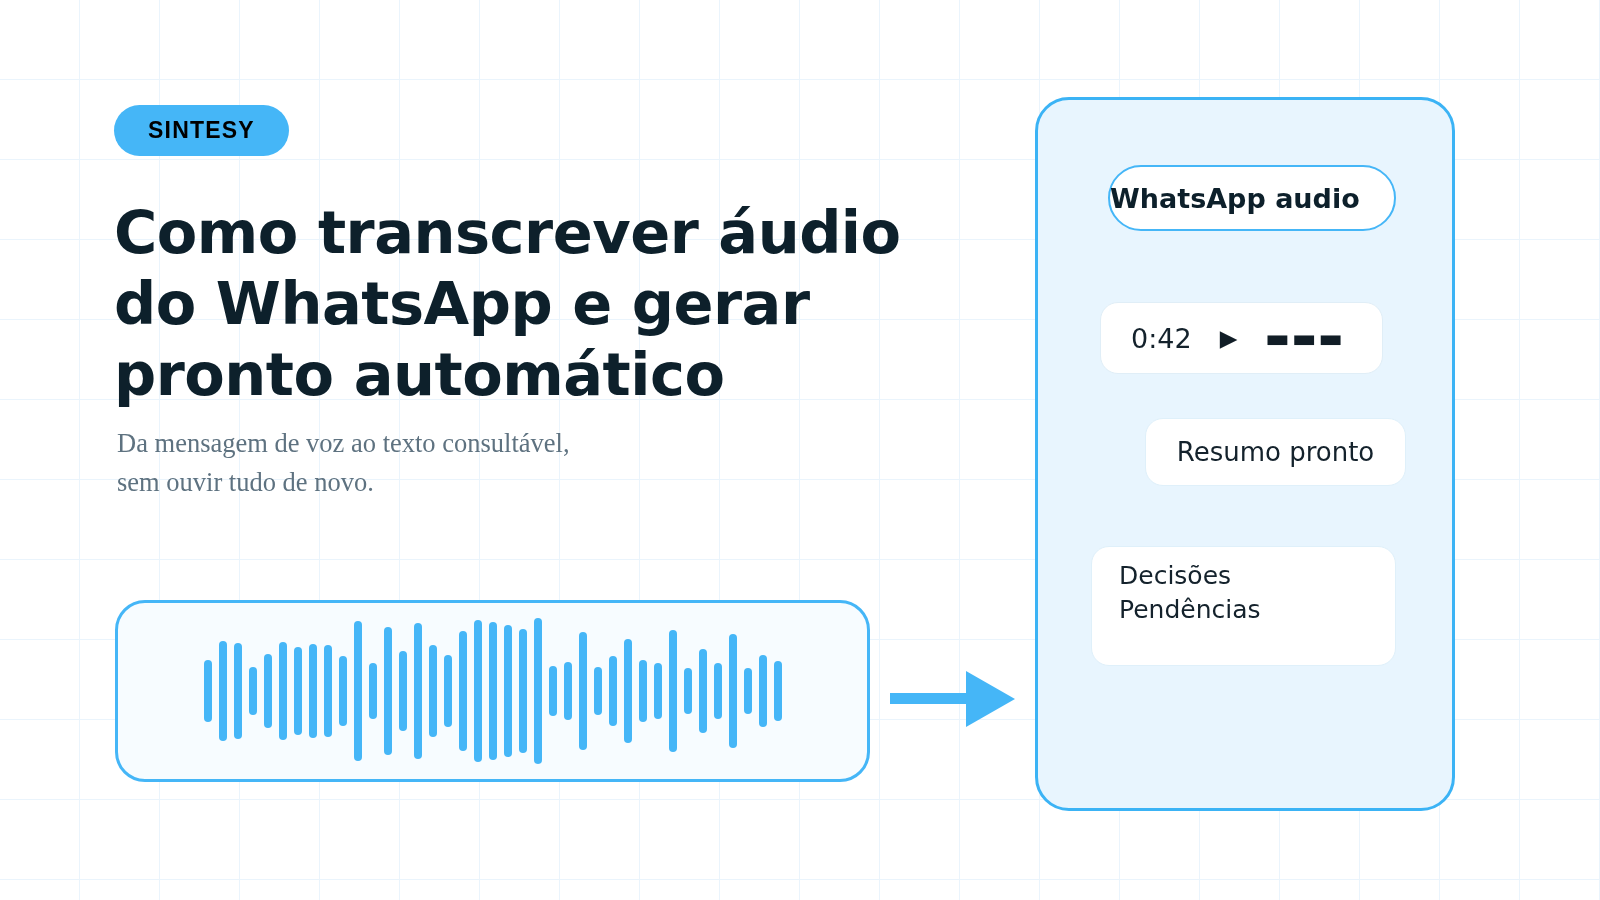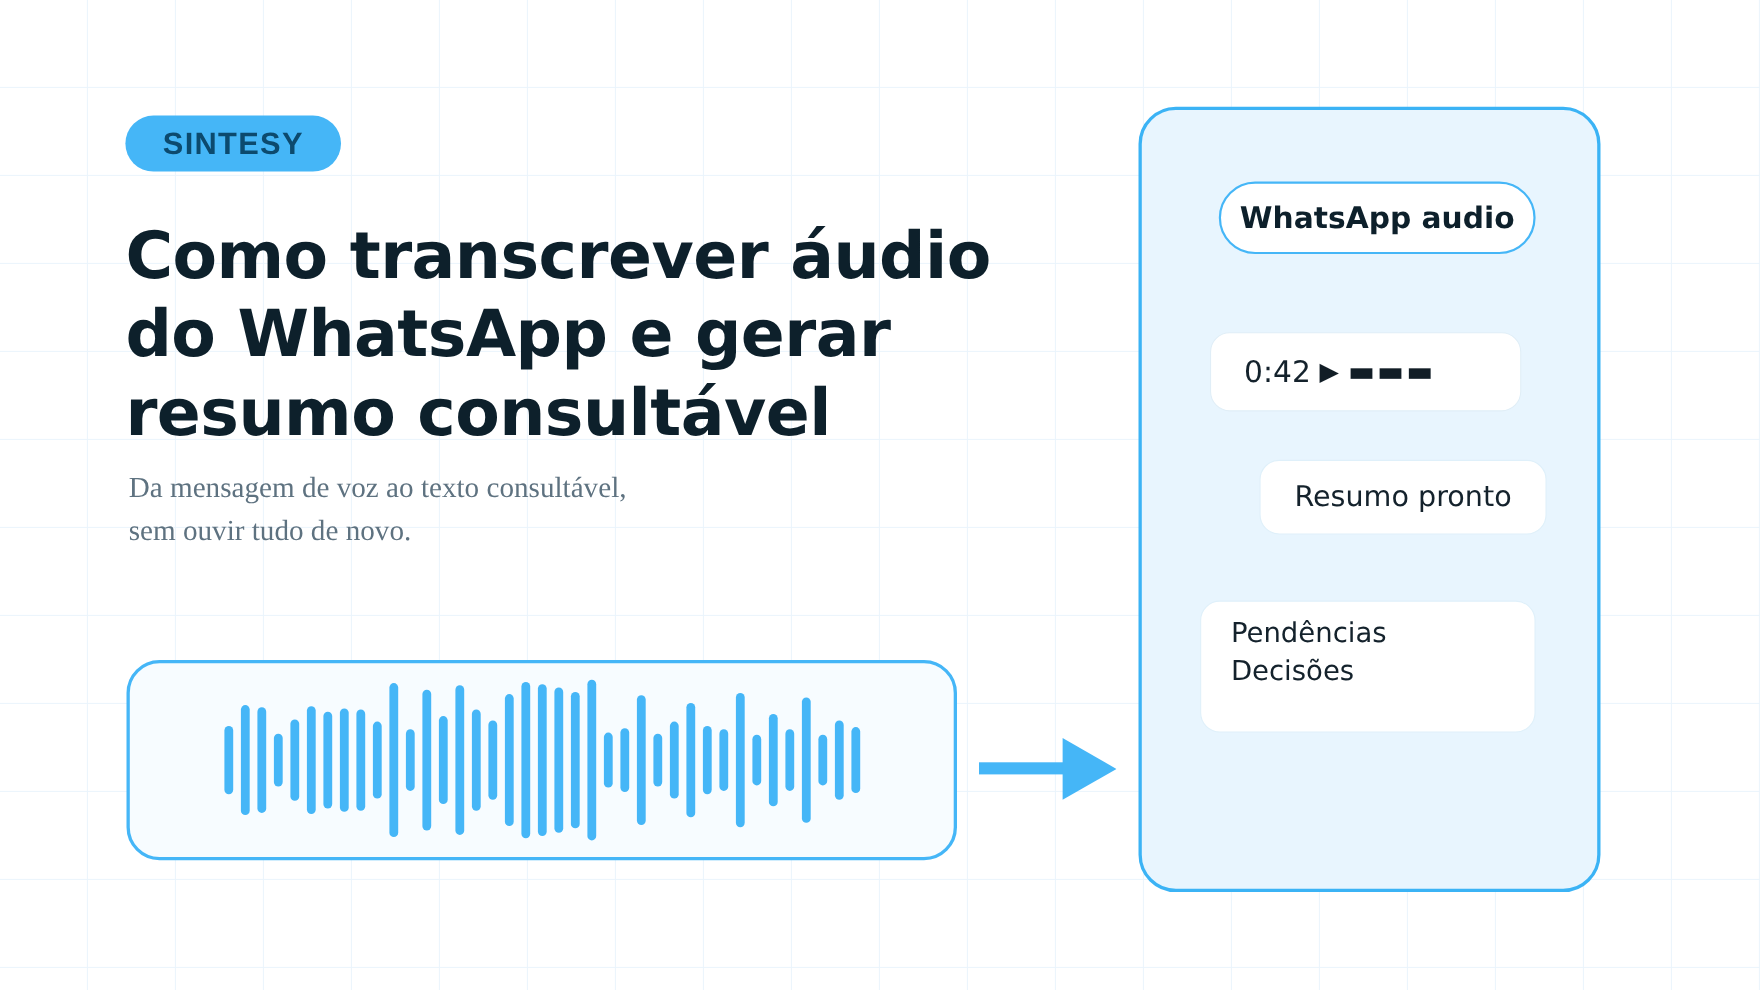--- a/index.html
+++ b/index.html
@@ -30,23 +30,23 @@
   .badge {
     position: absolute;
     left: 114px;
     top: 105px;
     height: 51px;
     padding: 0 34px;
     display: flex;
     align-items: center;
     justify-content: flex-start;
     background: #45b6f7;
-    color: #0c4a6e;
+    color: #000000;
     border-radius: 26px;
-    font-size: 28px;
+    font-size: 23px;
     font-weight: bold;
     letter-spacing: 1.2px;
     font-family: "Liberation Sans", sans-serif;
   }
 
   .headline {
     position: absolute;
     left: 114px;
     top: 197px;
     width: 880px;
@@ -129,21 +129,20 @@
     left: 70px;
     top: 65px;
     width: 288px;
     height: 66px;
     box-sizing: border-box;
     background: #ffffff;
     border: 2.5px solid #45b6f7;
     border-radius: 33px;
     display: flex;
     align-items: center;
-    justify-content: center;
   }
   .wa-pill-label {
     font-family: "DejaVu Sans", sans-serif;
     font-weight: bold;
     font-size: 27px;
     color: #0d202b;
     white-space: nowrap;
   }
 
   .audio-card {
@@ -151,21 +150,21 @@
     left: 62px;
     top: 202px;
     width: 283px;
     height: 72px;
     box-sizing: border-box;
     background: #ffffff;
     border: 1.5px solid #e0eef7;
     border-radius: 18px;
     display: flex;
     align-items: center;
-    gap: 8px;
+    gap: 28px;
     padding-left: 30px;
   }
   .audio-time {
     font-family: "DejaVu Sans", sans-serif;
     font-size: 27px;
     color: #14222c;
   }
   .play-glyph {
     font-size: 23px;
     color: #111d26;
@@ -223,21 +222,21 @@
 <body>
 
 <div id="stage">
 
   <div class="badge">
     <span>SINTESY</span>
   </div>
 
   <h1 class="headline">Como transcrever áudio
 do WhatsApp e gerar
-resumo consultável</h1>
+pronto automático</h1>
 
   <p class="subhead">Da mensagem de voz ao texto consultável,
 sem ouvir tudo de novo.</p>
 
   <div class="wave-panel">
     <div class="wave-inner" id="wave-inner">
         <div class="wave-bar" style="height: 62px;"></div>
         <div class="wave-bar" style="height: 100px;"></div>
         <div class="wave-bar" style="height: 96px;"></div>
         <div class="wave-bar" style="height: 48px;"></div>
@@ -296,19 +295,19 @@
       <span class="audio-time">0:42</span>
       <span class="play-glyph">▶</span>
       <span class="bars-glyph">▬▬▬</span>
     </div>
 
     <div class="summary-card">
       <span class="summary-label">Resumo pronto</span>
     </div>
 
     <div class="list-card">
+      <div class="list-line">Decisões</div>
       <div class="list-line">Pendências</div>
-      <div class="list-line">Decisões</div>
     </div>
 
   </div>
 
 </div>
 
 </body></html>

